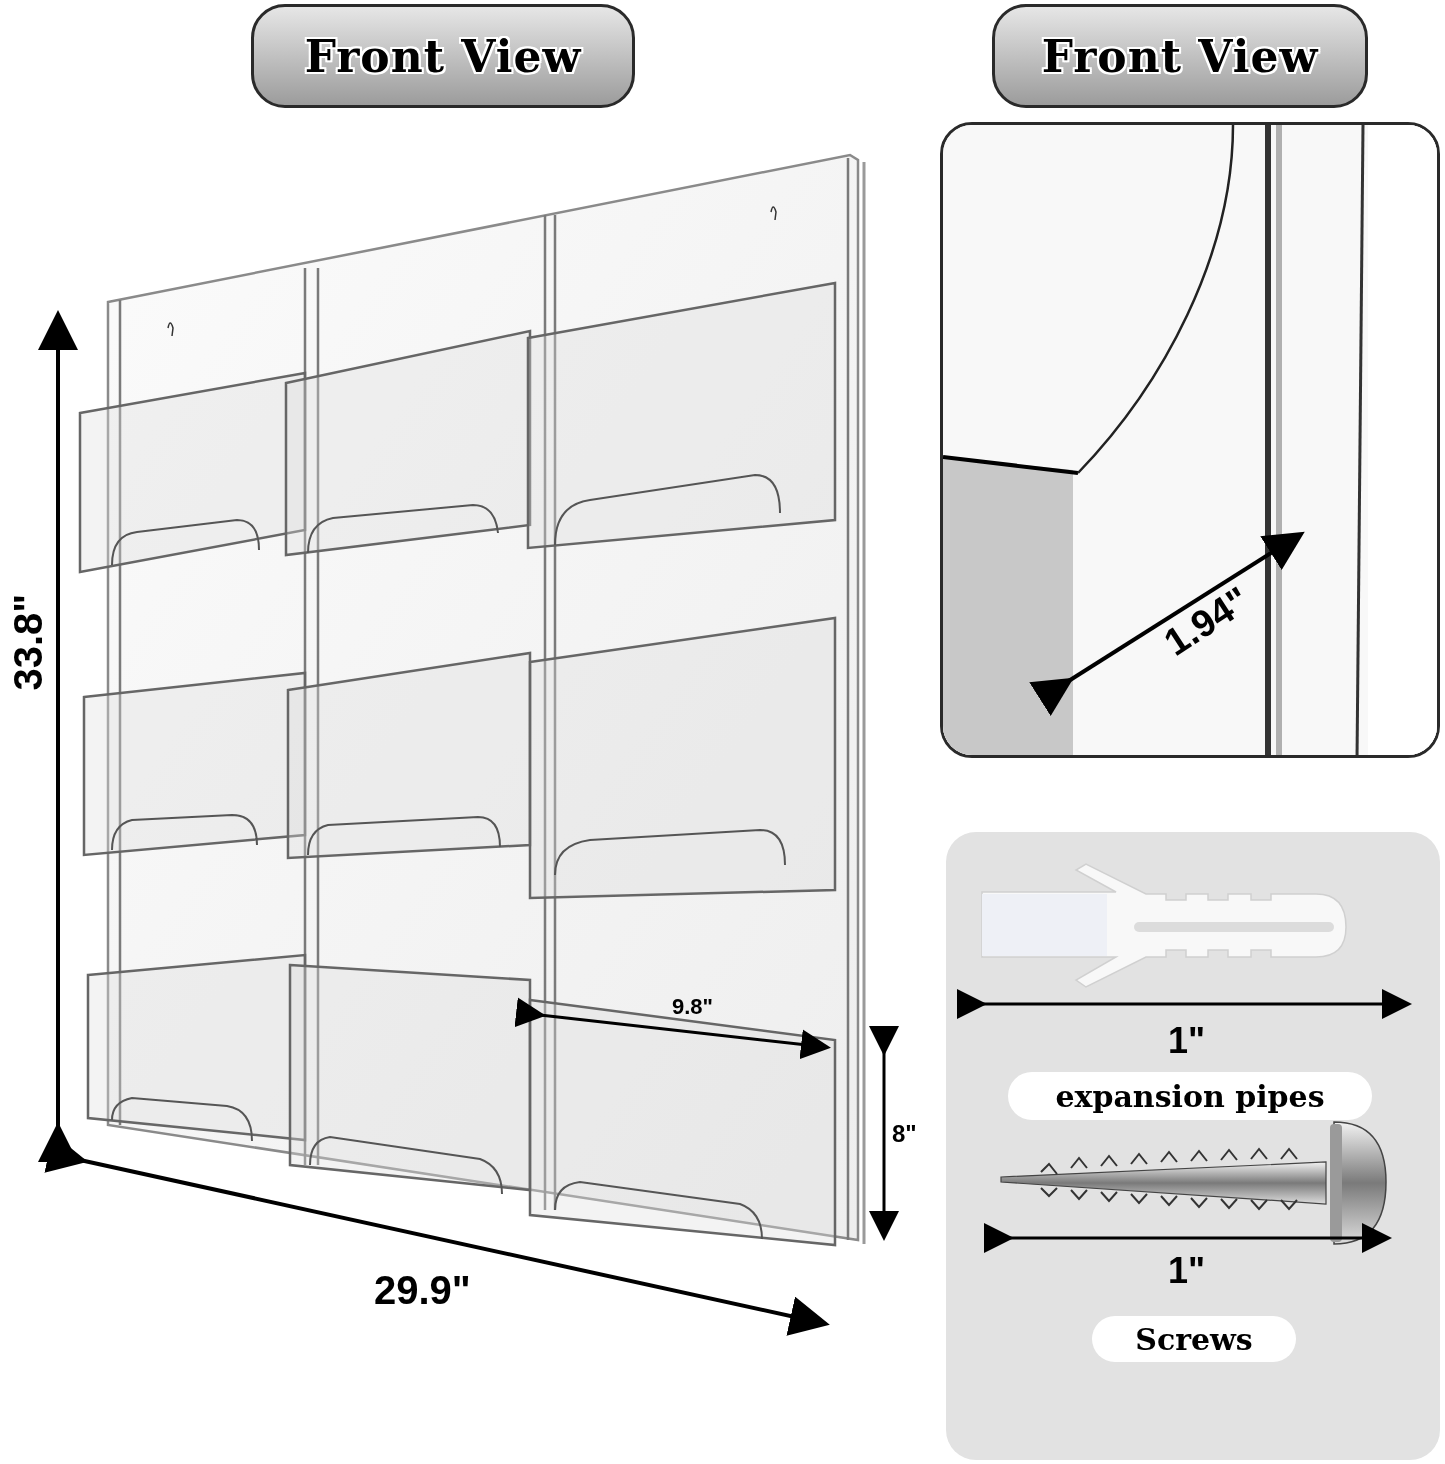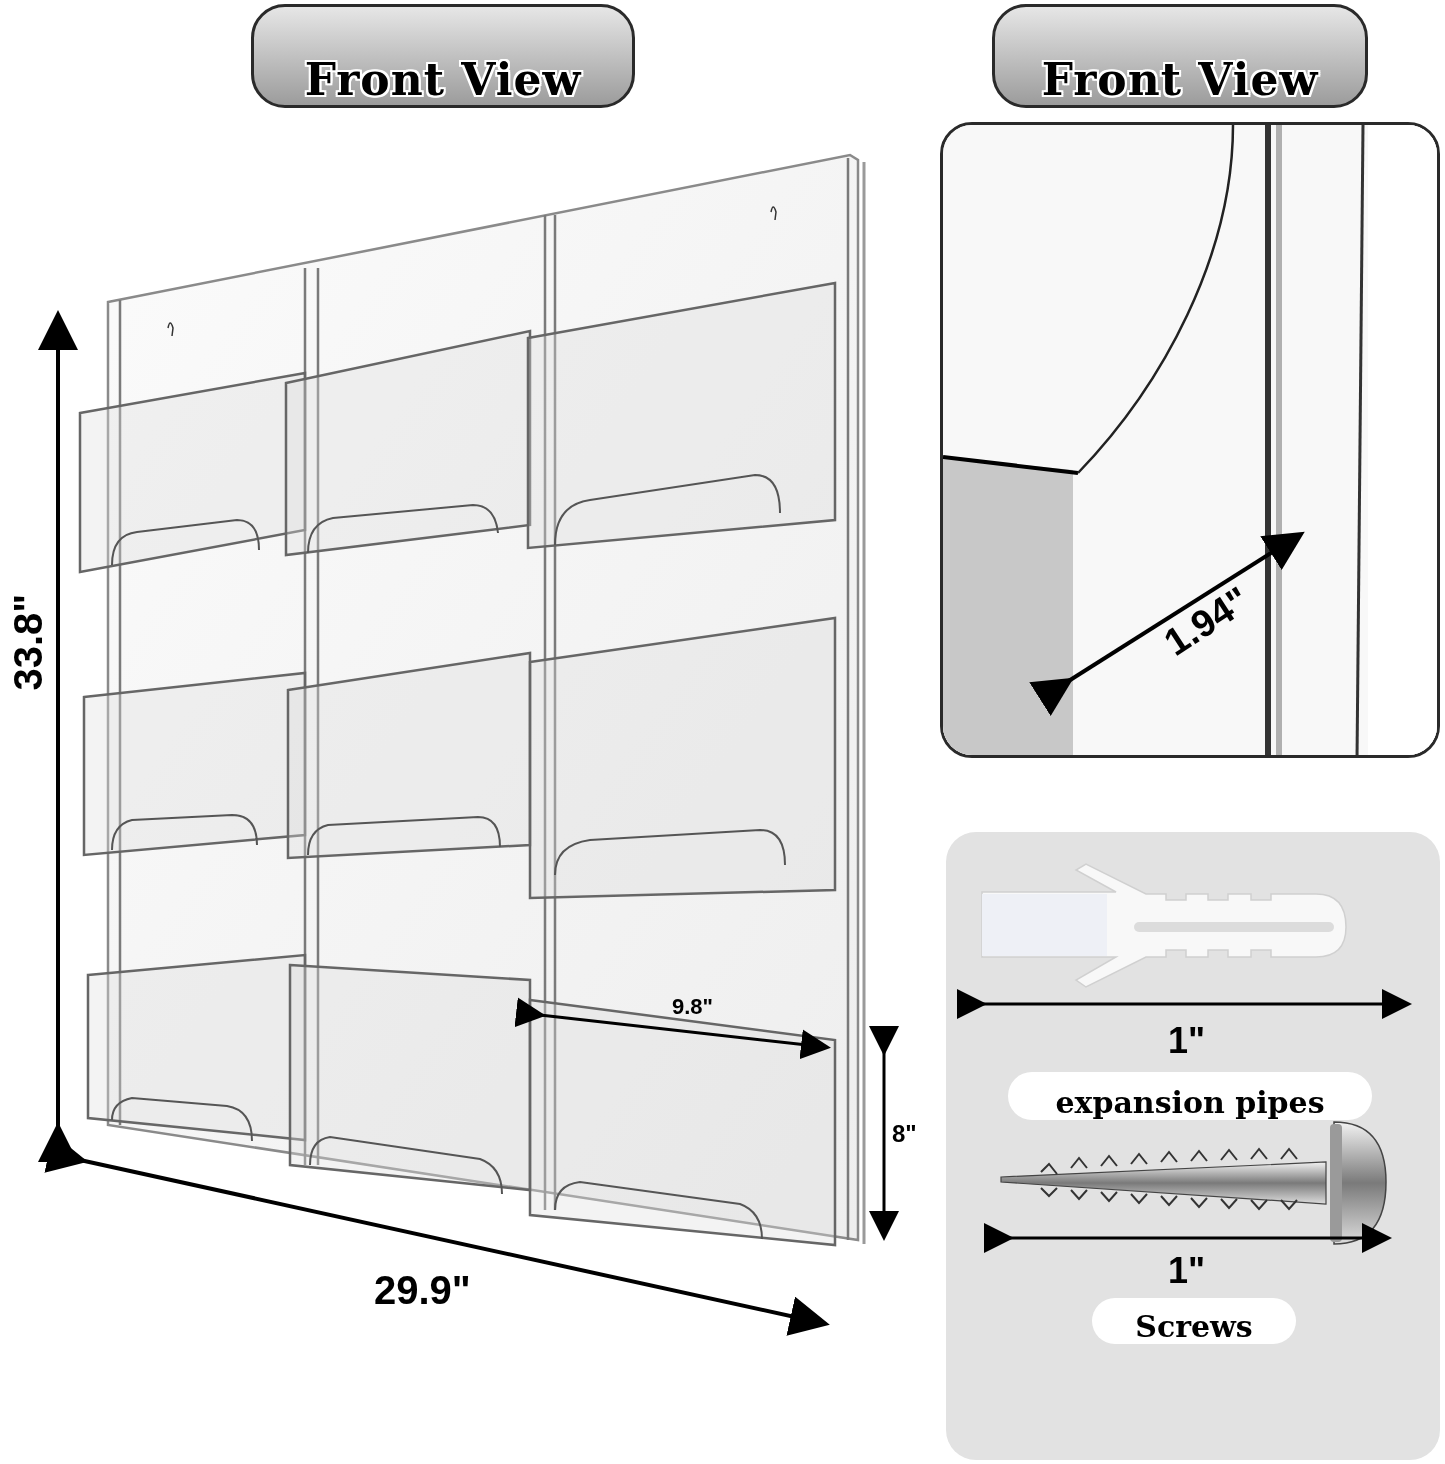--- a/index.html
+++ b/index.html
@@ -1,24 +1,24 @@
 <!DOCTYPE html>
 <html><head>
 <meta charset="utf-8">
 <style>
   html,body{margin:0;padding:0;background:#ffffff;}
   body{width:1445px;height:1464px;position:relative;overflow:hidden;font-family:"Liberation Sans",sans-serif;}
-  .badge{position:absolute;border:3px solid #2a2a2a;border-radius:34px;background:linear-gradient(#e6e6e6,#9c9c9c);display:flex;align-items:flex-end;justify-content:center;box-sizing:border-box;}
+  .badge{position:absolute;border:3px solid #2a2a2a;border-radius:34px;background:linear-gradient(#e6e6e6,#9c9c9c);display:flex;align-items:center;justify-content:center;box-sizing:border-box;}
   .badge span{font-family:"DejaVu Serif",serif;font-weight:bold;font-size:44px;color:#000;letter-spacing:1px;
     text-shadow:-2px -2px 0 #fff,2px -2px 0 #fff,-2px 2px 0 #fff,2px 2px 0 #fff,0 2px 0 #fff,0 -2px 0 #fff,2px 0 0 #fff,-2px 0 0 #fff;}
   .dim{position:absolute;font-family:"Liberation Sans",sans-serif;font-weight:bold;color:#000;white-space:nowrap;}
   .svgwrap{position:absolute;left:0;top:0;}
   .side-panel{position:absolute;left:940px;top:122px;width:500px;height:636px;border:3px solid #2a2a2a;border-radius:32px;overflow:hidden;background:#f6f6f6;box-sizing:border-box;}
   .hw-panel{position:absolute;left:946px;top:832px;width:494px;height:628px;border-radius:30px;background:#e2e2e2;}
-  .pill{position:absolute;background:#fff;border-radius:28px;display:flex;align-items:flex-end;justify-content:center;}
+  .pill{position:absolute;background:#fff;border-radius:28px;display:flex;align-items:center;justify-content:center;}
   .pill span{font-family:"DejaVu Serif",serif;font-weight:bold;color:#000;}
 </style>
 </head>
 <body>
 
 <div class="badge" style="left:251px;top:4px;width:384px;height:104px;">
   <span>Front View</span>
 </div>
 <div class="badge" style="left:992px;top:4px;width:376px;height:104px;">
   <span>Front View</span>
@@ -170,16 +170,16 @@
     </g>
     <line x1="62" y1="406" x2="440" y2="406" stroke="#000" stroke-width="3" marker-end="url(#ah3)" marker-start="url(#ah3)"></line>
   </svg>
 
   <div class="dim" style="left:222px;top:188px;font-size:36px;">1"</div>
   <div class="pill" style="left:62px;top:240px;width:364px;height:48px;">
     <span style="font-size:30px;">expansion pipes</span>
   </div>
 
   <div class="dim" style="left:222px;top:418px;font-size:36px;">1"</div>
-  <div class="pill" style="left:146px;top:466px;width:204px;height:46px;">
+  <div class="pill" style="left:146px;top:484px;width:204px;height:46px;">
     <span style="font-size:30px;">Screws</span>
   </div>
 </div>
 
 </body></html>

